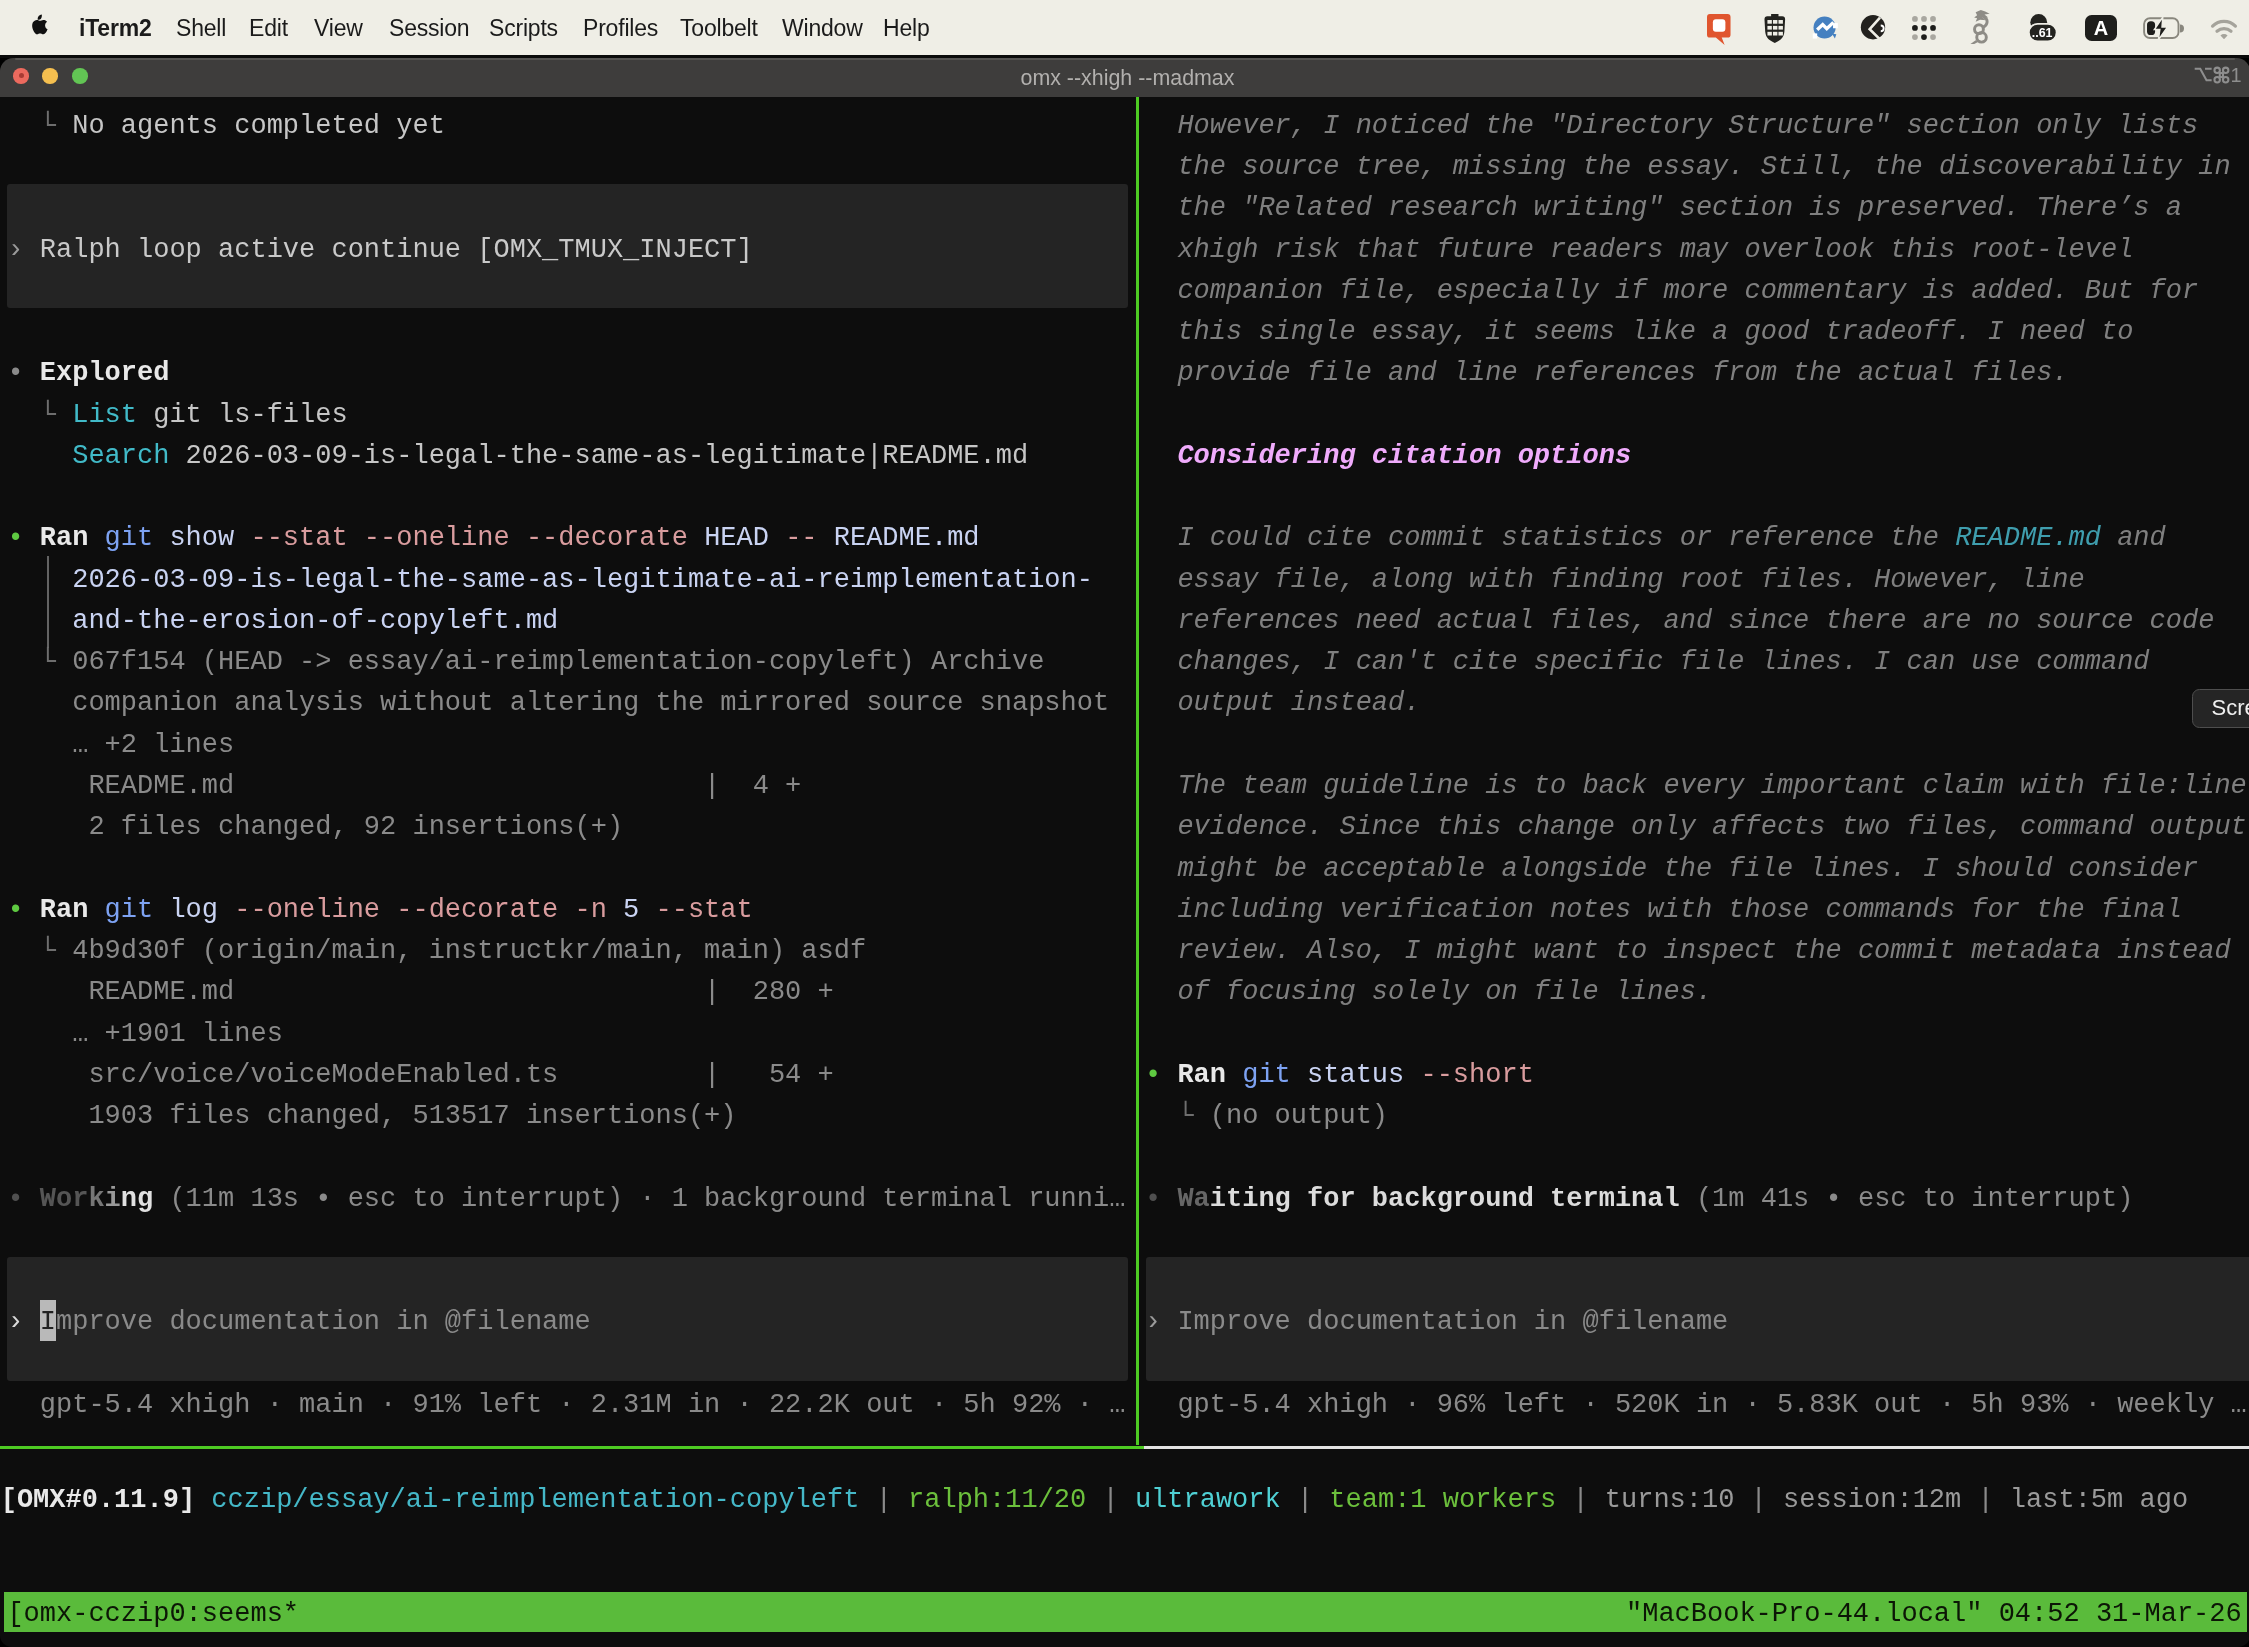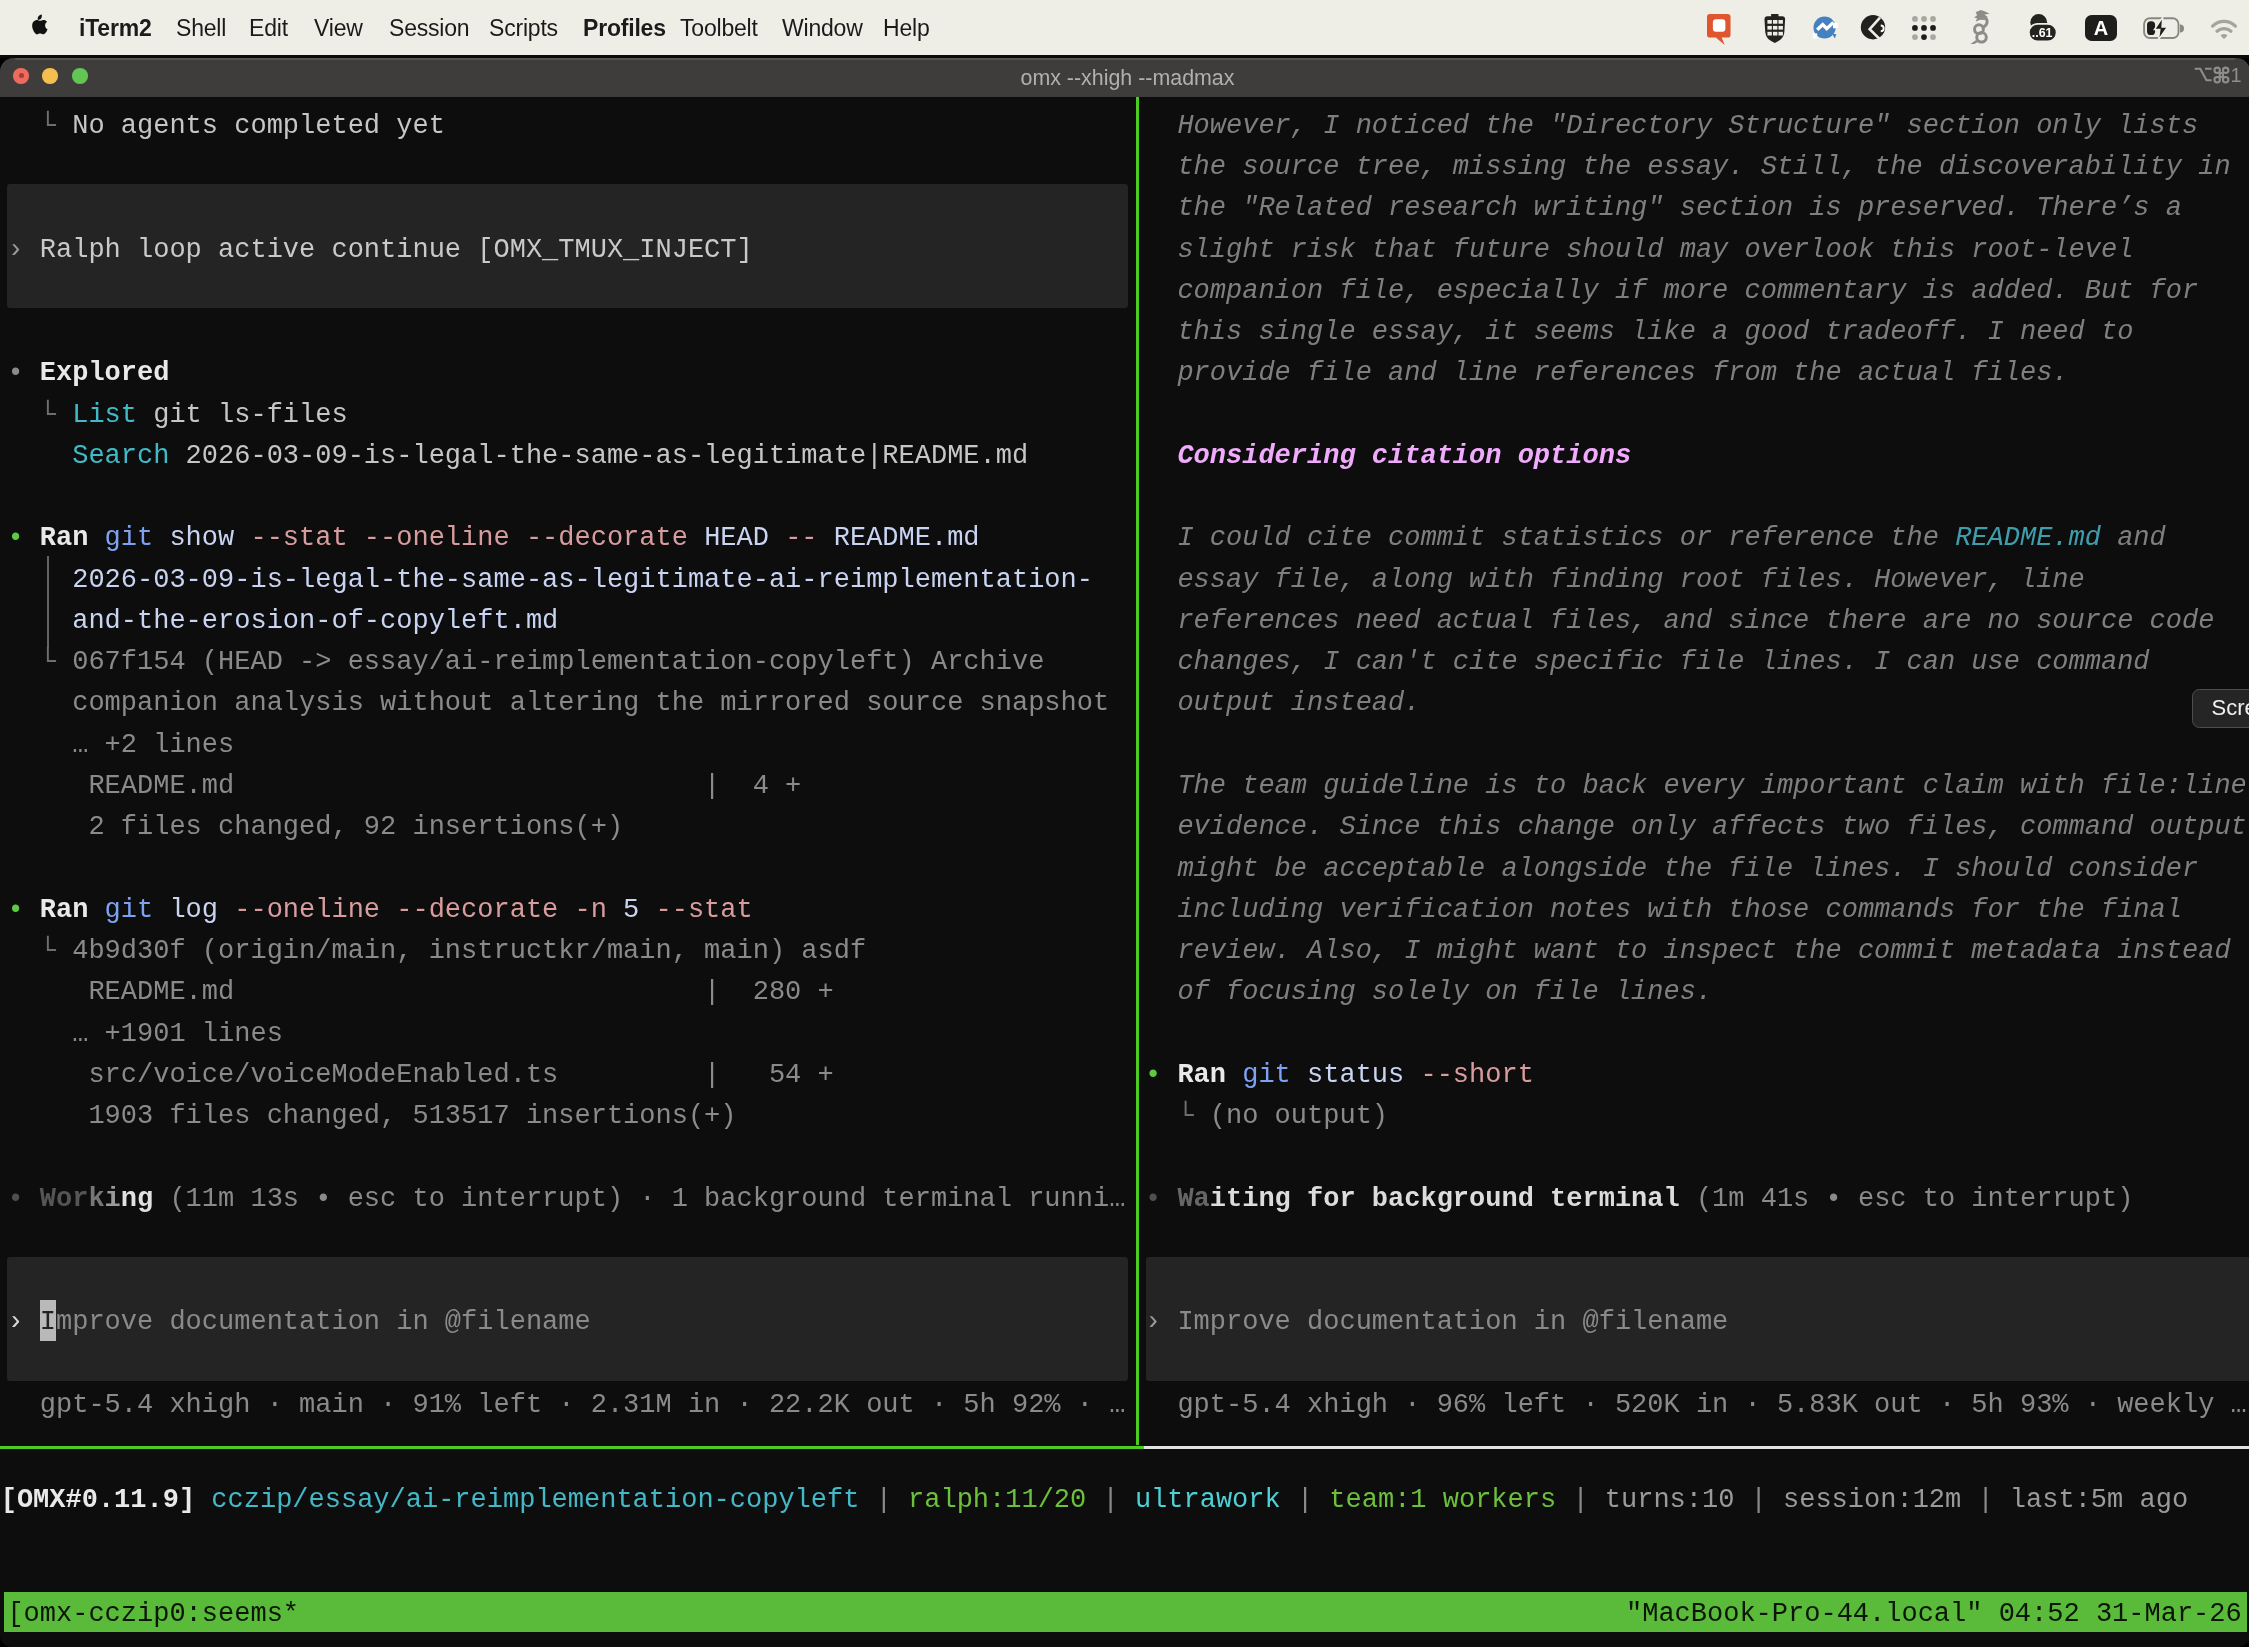--- a/index.html
+++ b/index.html
@@ -26,21 +26,21 @@
 <svg style="position:absolute;left:31px;top:12.5px;z-index:3" width="19" height="23.6" viewBox="0 0 24 30">
  <path fill="#111" d="M12.6 7.3c1.4-1.8 1.2-4.4 1-5.3-1.9.1-3.5 1.3-4.3 2.6-.8 1.2-1 2.9-.8 4.1 1.7.2 3.2-.5 4.1-1.4z"></path>
  <path fill="#111" d="M17.8 15.8c0-3 2.5-4.5 2.6-4.6-1.4-2.1-3.6-2.4-4.4-2.4-1.9-.2-3.6 1.1-4.6 1.1-1 0-2.4-1.1-4-1-2 0-3.9 1.2-5 3-2.1 3.7-.5 9.1 1.5 12.1 1 1.5 2.2 3.1 3.8 3 1.5-.1 2.1-1 3.9-1s2.4 1 4 1 2.7-1.5 3.7-2.9c1.2-1.7 1.6-3.3 1.7-3.4-.1-.1-3.2-1.3-3.2-4.9z"></path>
 </svg>
 <div style="position:absolute;left:79px;top:0;height:57px;line-height:57px;color:#1b1b1b;font-size:23px;letter-spacing:-0.2px;font-weight:bold;z-index:3">iTerm2</div>
 <div style="position:absolute;left:176px;top:0;height:57px;line-height:57px;color:#1b1b1b;font-size:23px;letter-spacing:-0.2px;font-weight:normal;z-index:3">Shell</div>
 <div style="position:absolute;left:249px;top:0;height:51px;line-height:57px;color:#1b1b1b;font-size:23px;letter-spacing:-0.2px;font-weight:normal;z-index:3">Edit</div>
 <div style="position:absolute;left:314px;top:0;height:57px;line-height:57px;color:#1b1b1b;font-size:23px;letter-spacing:-0.2px;font-weight:normal;z-index:3">View</div>
 <div style="position:absolute;left:389px;top:0;height:57px;line-height:57px;color:#1b1b1b;font-size:23px;letter-spacing:-0.2px;font-weight:normal;z-index:3">Session</div>
 <div style="position:absolute;left:489px;top:0;height:57px;line-height:57px;color:#1b1b1b;font-size:23px;letter-spacing:-0.2px;font-weight:normal;z-index:3">Scripts</div>
-<div style="position:absolute;left:583px;top:0;height:73px;line-height:57px;color:#1b1b1b;font-size:23px;letter-spacing:-0.2px;font-weight:bold;z-index:3">Profiles</div>
+<div style="position:absolute;left:583px;top:0;height:73px;line-height:57px;color:#1b1b1b;font-size:23px;letter-spacing:-0.2px;font-weight:normal;z-index:3">Profiles</div>
 <div style="position:absolute;left:680px;top:0;height:65px;line-height:57px;color:#1b1b1b;font-size:23px;letter-spacing:-0.2px;font-weight:normal;z-index:3">Toolbelt</div>
 <div style="position:absolute;left:782px;top:0;height:57px;line-height:57px;color:#1b1b1b;font-size:23px;letter-spacing:-0.2px;font-weight:normal;z-index:3">Window</div>
 <div style="position:absolute;left:883px;top:0;height:57px;line-height:57px;color:#1b1b1b;font-size:23px;letter-spacing:-0.2px;font-weight:normal;z-index:3">Help</div>
 <svg style="position:absolute;left:1707px;top:14px;z-index:3" width="25" height="31" viewBox="0 0 34 42">
 <path fill="#e0552e" d="M4 0h24a4 4 0 0 1 4 4v24a4 4 0 0 1-4 4h-8l4 10-12-10H4a4 4 0 0 1-4-4V4a4 4 0 0 1 4-4z"></path>
 <rect x="8" y="7" width="17" height="17" rx="4" fill="#fff"></rect>
     </svg>
 <svg style="position:absolute;left:1763px;top:14px;z-index:3" width="23.6" height="29" viewBox="0 0 32 39">
 <path fill="#23231f" d="M11 0h10v3h5a4 4 0 0 1 4 4l-1 17c-1 9-6 12-13 15-7-3-12-6-13-15L2 7a4 4 0 0 1 4-4h5z"></path>
 <g fill="#efeee6">
@@ -159,21 +159,21 @@
 <pre class="L" style="top:972px">     <span class="d">README.md                             |  280 +</span></pre>
 <pre class="L" style="top:1014px">    <span class="d">… +1901 lines</span></pre>
 <pre class="L" style="top:1055px">     <span class="d">src/voice/voiceModeEnabled.ts         |   54 +</span></pre>
 <pre class="L" style="top:1096px">     <span class="d">1903 files changed, 513517 insertions(+)</span></pre>
 <pre class="L" style="top:1179px"><span class="db">•</span> <b><span class="s1">Wor</span><span class="s2">k</span><span class="s3">i</span><span class="s4">ng</span></b> <span class="d">(11m 13s • esc to interrupt) · 1 background terminal runni…</span></pre>
 <pre class="L" style="top:1302px"><span class="pw">›</span> <span class="curi">I</span><span class="d">mprove documentation in @filename</span></pre>
 <pre class="L" style="top:1385px">  <span class="d">gpt-5.4 xhigh · main · 91% left · 2.31M in · 22.2K out · 5h 92% · …</span></pre>
 <pre class="R" style="top:106px">  <i class="th">However, I noticed the "Directory Structure" section only lists</i></pre>
 <pre class="R" style="top:147px">  <i class="th">the source tree, missing the essay. Still, the discoverability in</i></pre>
 <pre class="R" style="top:188px">  <i class="th">the "Related research writing" section is preserved. There’s a</i></pre>
-<pre class="R" style="top:230px">  <i class="th">slight risk that future should may overlook this root-level</i></pre>
+<pre class="R" style="top:230px">  <i class="th">xhigh risk that future readers may overlook this root-level</i></pre>
 <pre class="R" style="top:271px">  <i class="th">companion file, especially if more commentary is added. But for</i></pre>
 <pre class="R" style="top:312px">  <i class="th">this single essay, it seems like a good tradeoff. I need to</i></pre>
 <pre class="R" style="top:353px">  <i class="th">provide file and line references from the actual files.</i></pre>
 <pre class="R" style="top:436px">  <i><b class="thb">Considering citation options</b></i></pre>
 <pre class="R" style="top:518px">  <i class="th">I could cite commit statistics or reference the <span class="tcy">README.md</span> and</i></pre>
 <pre class="R" style="top:601px">  <i class="th">references need actual files, and since there are no source code</i></pre>
 <pre class="R" style="top:560px">  <i class="th">essay file, along with finding root files. However, line</i></pre>
 <pre class="R" style="top:642px">  <i class="th">changes, I can't cite specific file lines. I can use command</i></pre>
 <pre class="R" style="top:683px">  <i class="th">output instead.</i></pre>
 <pre class="R" style="top:766px">  <i class="th">The team guideline is to back every important claim with file:line</i></pre>

